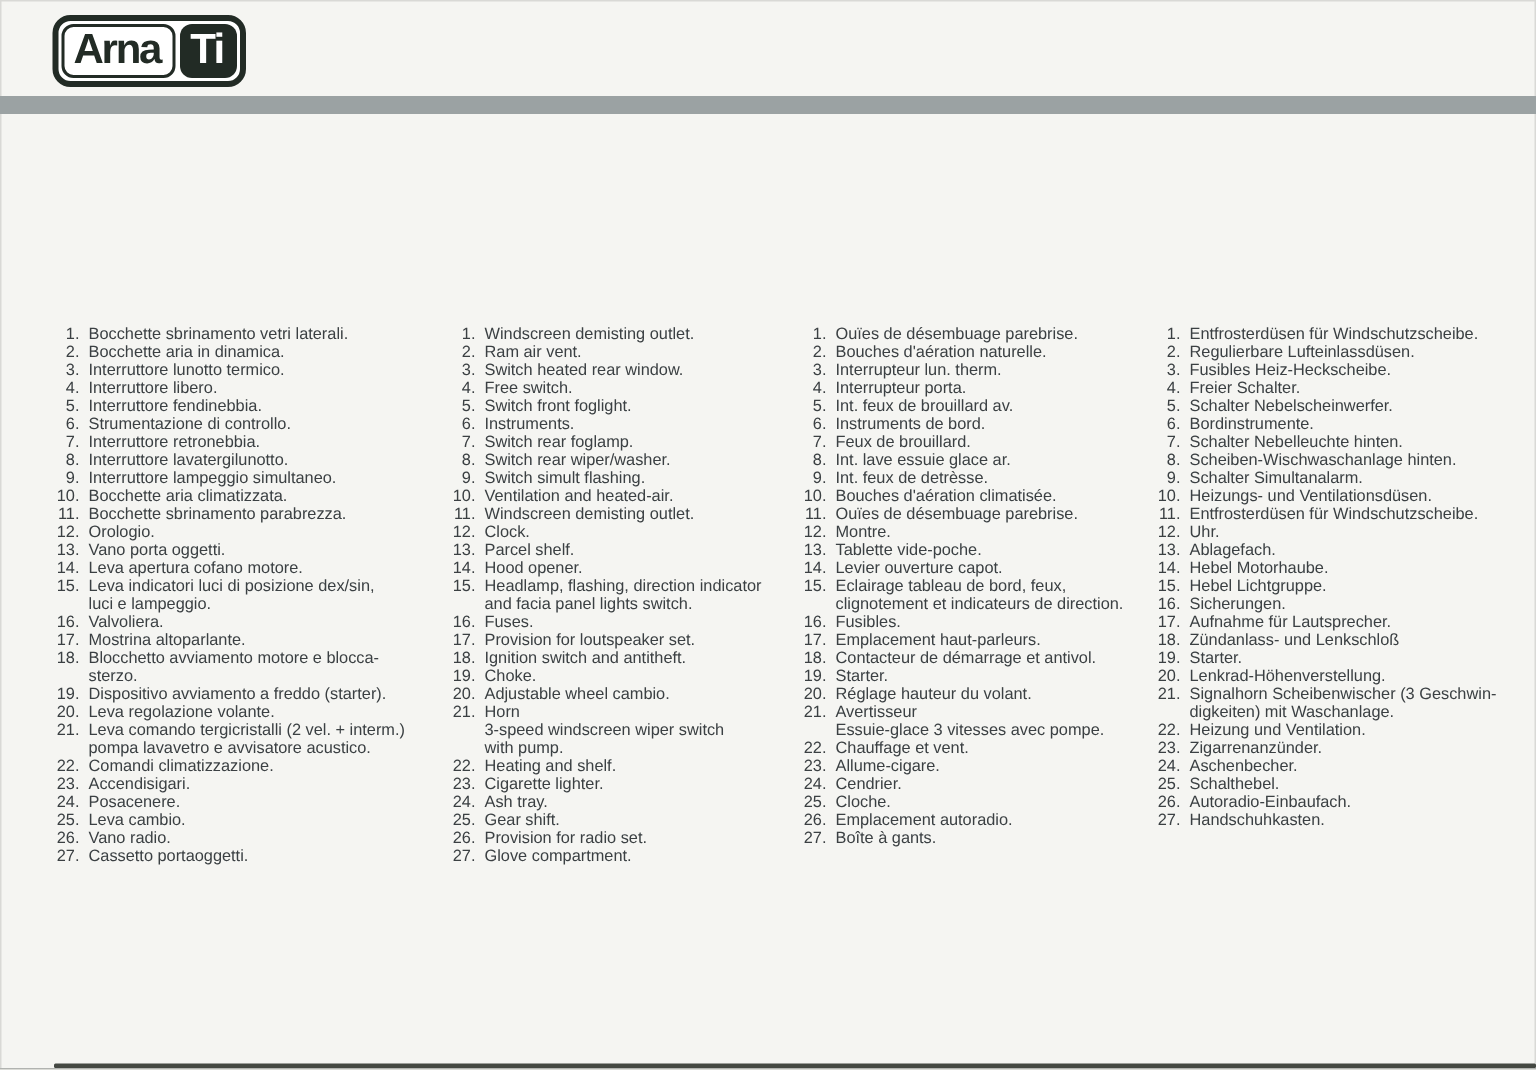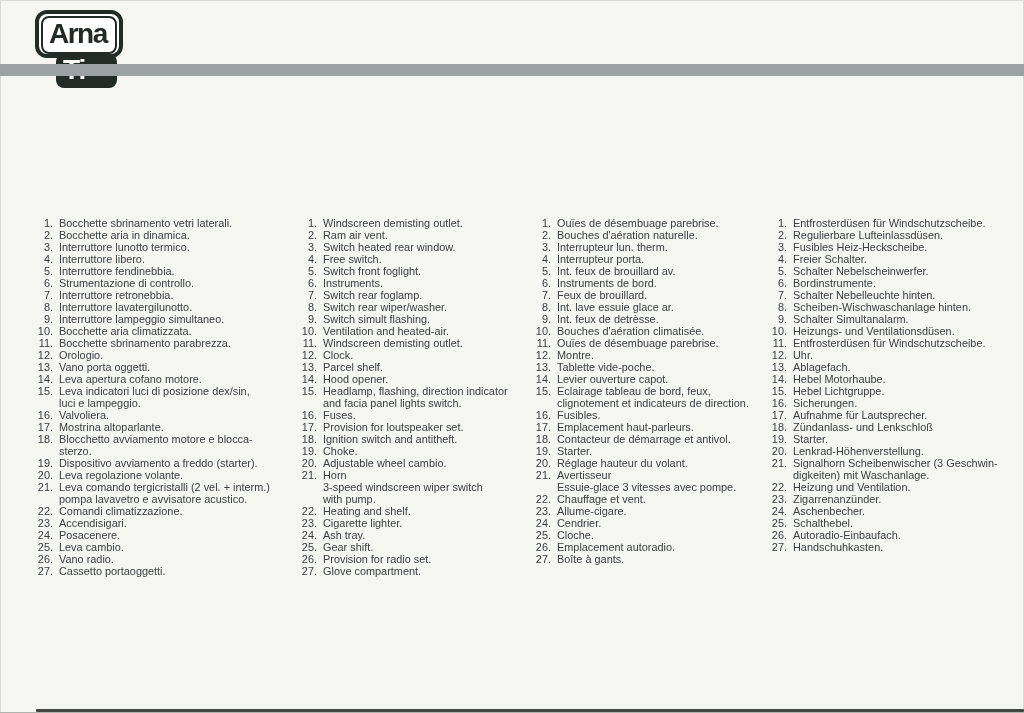--- a/index.html
+++ b/index.html
@@ -17,36 +17,35 @@
   }
   
   .logo {
     position: absolute; left: 35px; top: 10px;
     display: inline-flex; align-items: stretch;
     background: #ffffff;
     border: 4px solid var(--brand, #222b25);
     border-radius: 12px;
     padding: 2px;
     height: 36px;
-    flex-direction: column;
   }
   .logo .arna {
     display: flex; align-items: center;
     border: 2.5px solid var(--brand, #222b25);
     border-radius: 8px;
     padding: 0 8px 2px 6px;
     color: var(--brand, #222b25);
     font-weight: bold; font-size: 28px;
     letter-spacing: -1.5px;
   }
   .logo .ti {
     display: flex; align-items: center;
     background: var(--brand, #222b25);
     border-radius: 8px;
-    margin-left: 15px;
+    margin-left: 3px;
     padding: 0 9px 2px 7px;
     color: #ffffff;
     font-weight: bold; font-size: 28px;
     letter-spacing: -1px;
   }
   
   .bar {
     position: absolute; left: 0; top: 64px;
     width: 1024px; height: 12px;
     background: var(--bar, #9ba2a3);

